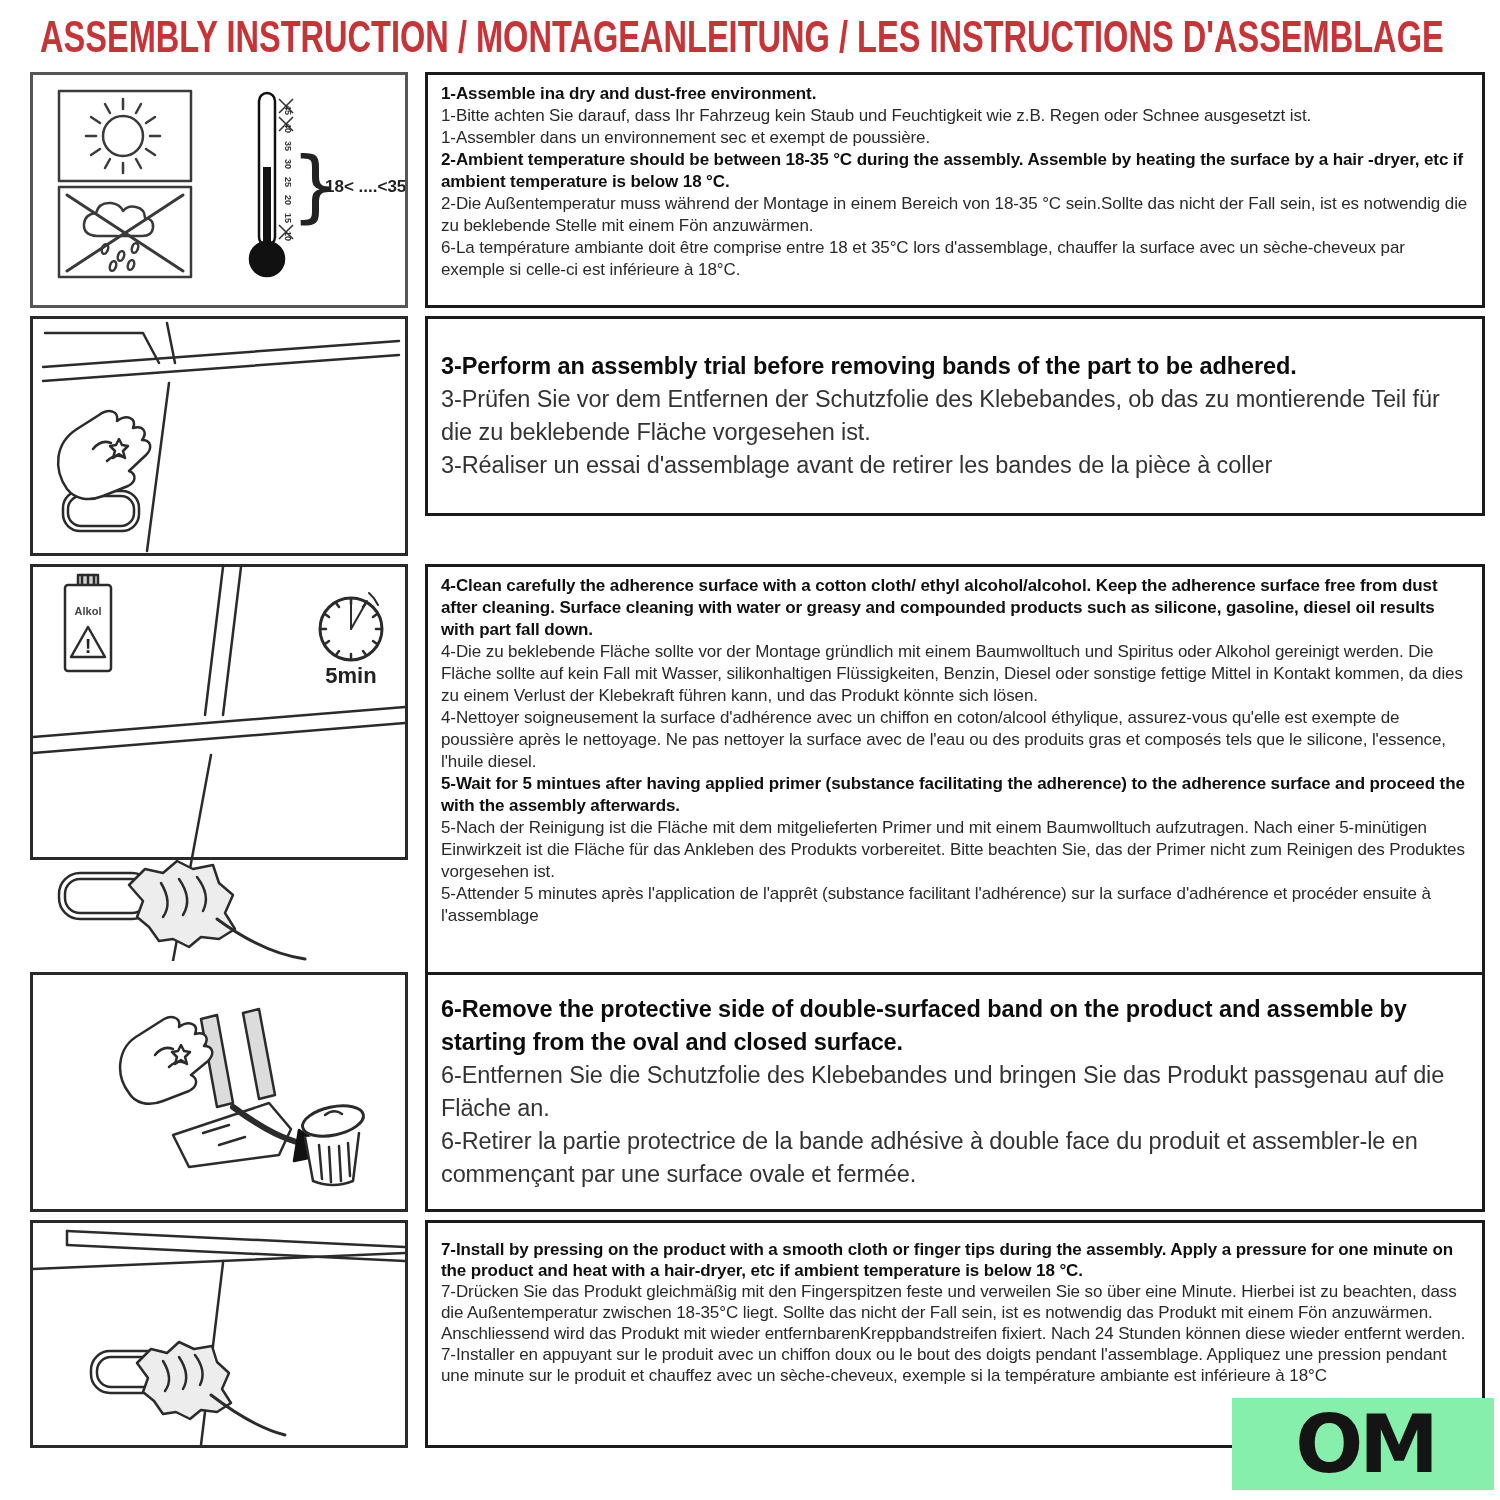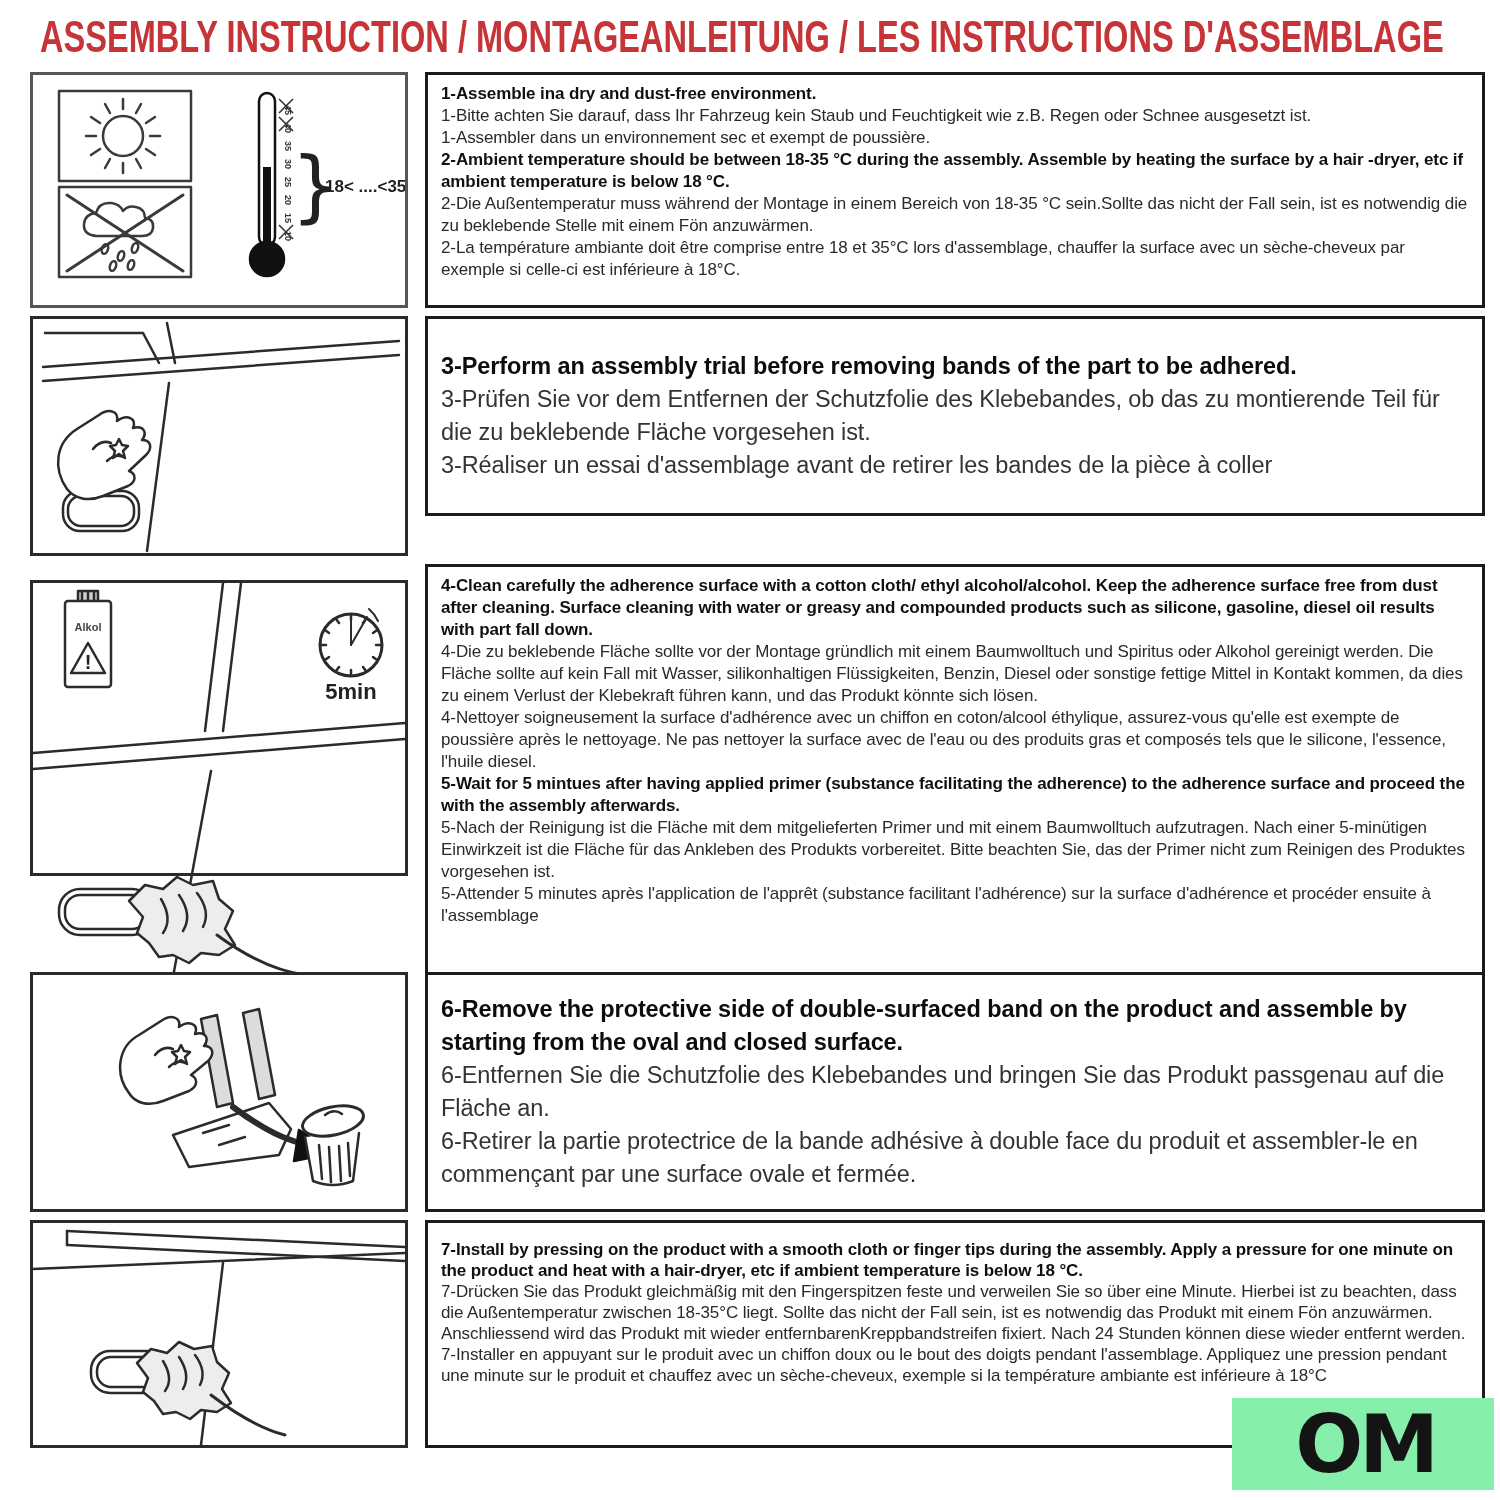--- a/index.html
+++ b/index.html
@@ -109,21 +109,21 @@
     <text x="258" y="138" font-size="78" font-family="DejaVu Sans" fill="#222">}</text>
     <text x="292" y="117" font-size="17" font-weight="bold" fill="#222">18&lt; ....&lt;35 C</text>
   </svg>
 </div>
 <div class="txt" style="top:72px;height:236px">
   <p class="b">1-Assemble ina dry and dust-free environment.</p>
   <p>1-Bitte achten Sie darauf, dass Ihr Fahrzeug kein Staub und Feuchtigkeit wie z.B. Regen oder Schnee ausgesetzt ist.</p>
   <p>1-Assembler dans un environnement sec et exempt de poussière.</p>
   <p class="b gap">2-Ambient temperature should be between 18-35 °C  during the assembly. Assemble by heating the surface by a hair -dryer, etc if ambient temperature is below 18 °C.</p>
   <p>2-Die Außentemperatur muss während der Montage in einem Bereich von 18-35 °C  sein.Sollte das nicht der Fall sein, ist es notwendig die zu beklebende Stelle mit einem Fön anzuwärmen.</p>
-  <p>2-La température ambiante doit être comprise entre 18 et 35°C lors d'assemblage, chauffer la surface avec un sèche-cheveux par exemple si celle-ci est inférieure à 18°C.</p>
+  <p>6-La température ambiante doit être comprise entre 18 et 35°C lors d'assemblage, chauffer la surface avec un sèche-cheveux par exemple si celle-ci est inférieure à 18°C.</p>
 </div>
 
 <div class="fig" style="top:316px;height:240px">
   <svg width="372" height="234" viewBox="0 0 372 234">
     <g fill="none" stroke="#2b2b2b" stroke-width="2.5" stroke-linecap="round" stroke-linejoin="round">
       <g>
         <path d="M12,14 H110 L126,44"></path>
         <path d="M134,4 L142,44"></path>
         <path d="M10,48 L366,22"></path>
         <path d="M10,62 L366,36"></path>
@@ -141,21 +141,21 @@
       </g>
     </g>
   </svg>
 </div>
 <div class="txt big" style="top:316px;height:200px">
   <p class="b">3-Perform an assembly trial before removing bands of the part to be adhered.</p>
   <p>3-Prüfen Sie vor dem Entfernen der Schutzfolie des Klebebandes, ob das zu montierende Teil für die zu beklebende Fläche vorgesehen ist.</p>
   <p>3-Réaliser un essai d'assemblage avant de retirer les bandes de la pièce à coller</p>
 </div>
 
-<div class="fig" style="top:580px;height:296px">
+<div class="fig" style="top:564px;height:296px">
   <svg width="372" height="394" viewBox="0 0 372 394">
     <g fill="none" stroke="#2b2b2b" stroke-width="2.5" stroke-linecap="round" stroke-linejoin="round">
       <g>
         <rect x="45" y="8" width="20" height="12" fill="#cfcfcf"></rect>
         <line x1="49" y1="8" x2="49" y2="20"></line>
           <line x1="55" y1="8" x2="55" y2="20"></line>
           <line x1="61" y1="8" x2="61" y2="20"></line>
         <rect x="32" y="18" width="46" height="86" rx="3" fill="#fff"></rect>
         <path d="M55,60 L72,90 L38,90 Z"></path>
       </g>

